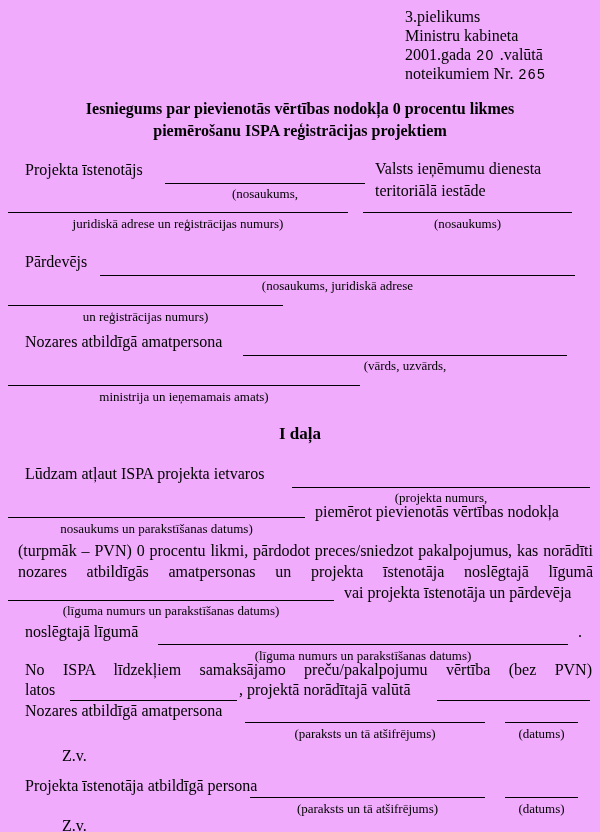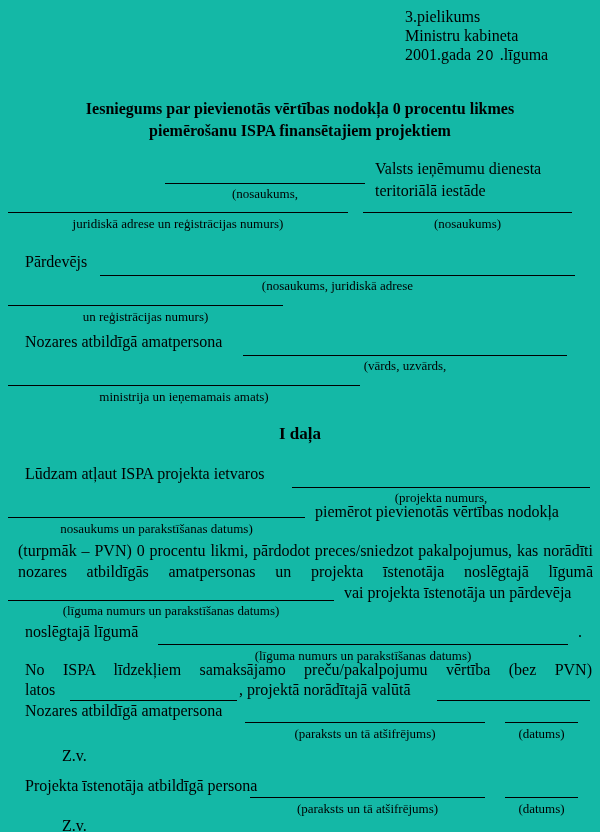--- a/index.html
+++ b/index.html
@@ -1,40 +1,42 @@
 <!DOCTYPE html>
 <html><head>
 <meta charset="utf-8">
 <style>
   html,body{margin:0;padding:0;background:#ffffff;}
   .page{
-    position:relative;width:600px;height:832px;background:#14b8a6;color:#000;
+    position:relative;width:600px;height:832px;background:#f0abfc;color:#000;
     font-family:"Liberation Serif", serif;overflow:hidden;
   }
   .t{position:absolute;font-size:16px;white-space:nowrap;line-height:20px;}
   .wrap{white-space:normal;line-height:22px;}
   .cap{position:absolute;font-size:13px;line-height:15px;text-align:center;white-space:nowrap;}
   .blank{position:absolute;border-bottom:1px solid #000;}
   .bold{font-weight:bold;}
   .ctr{text-align:center;}
   .just{text-align:justify;text-align-last:justify;white-space:normal;line-height:21px;}
   .fillval{font-family:"Liberation Sans",sans-serif;font-size:14px;letter-spacing:1.5px;margin:0 5px;}
 </style>
 </head>
 <body>
 
 <div class="page">
 
   <div class="t" style="left:405px;top:7px;">3.pielikums</div>
   <div class="t" style="left:405px;top:26px;">Ministru kabineta</div>
-  <div class="t" style="left:405px;top:45px;"><span>2001.gada</span><span class="fillval">20</span><span>.līguma</span></div>
+  <div class="t" style="left:405px;top:45px;"><span>2001.gada</span><span class="fillval">20</span><span>.valūtā</span></div>
+  <div class="t" style="left:405px;top:64px;"><span>noteikumiem Nr.</span><span class="fillval">265</span></div>
 
   <div class="t bold ctr" style="left:0;top:99px;width:600px;">Iesniegums par pievienotās vērtības nodokļa 0 procentu likmes</div>
-  <div class="t bold ctr" style="left:0;top:121px;width:600px;">piemērošanu ISPA finansētajiem projektiem</div>
+  <div class="t bold ctr" style="left:0;top:121px;width:600px;">piemērošanu ISPA reģistrācijas projektiem</div>
 
+  <div class="t" style="left:25px;top:160px;">Projekta īstenotājs</div>
   <div class="blank" style="left:165px;top:161px;width:200px;height:22px;"></div>
   <div class="cap" style="left:165px;top:186px;width:200px;">(nosaukums,</div>
 
   <div class="t wrap" style="left:375px;top:158px;width:205px;font-family:Liberation Serif, serif;">Valsts ieņēmumu dienesta teritoriālā iestāde</div>
 
   <div class="blank" style="left:8px;top:190px;width:340px;height:22px;"></div>
   <div class="cap" style="left:8px;top:216px;width:340px;">juridiskā adrese un reģistrācijas numurs)</div>
 
   <div class="blank" style="left:363px;top:190px;width:209px;height:22px;"></div>
   <div class="cap" style="left:363px;top:216px;width:209px;">(nosaukums)</div>

